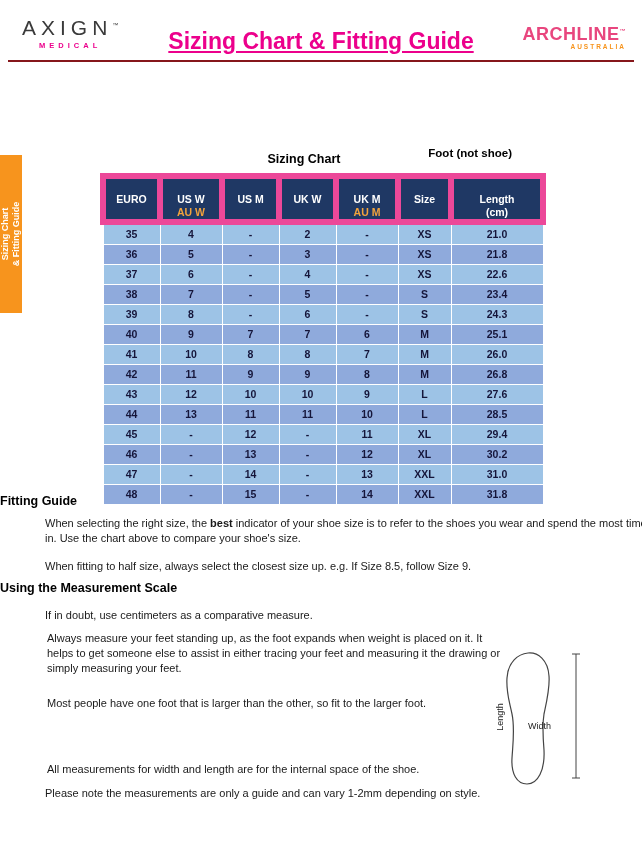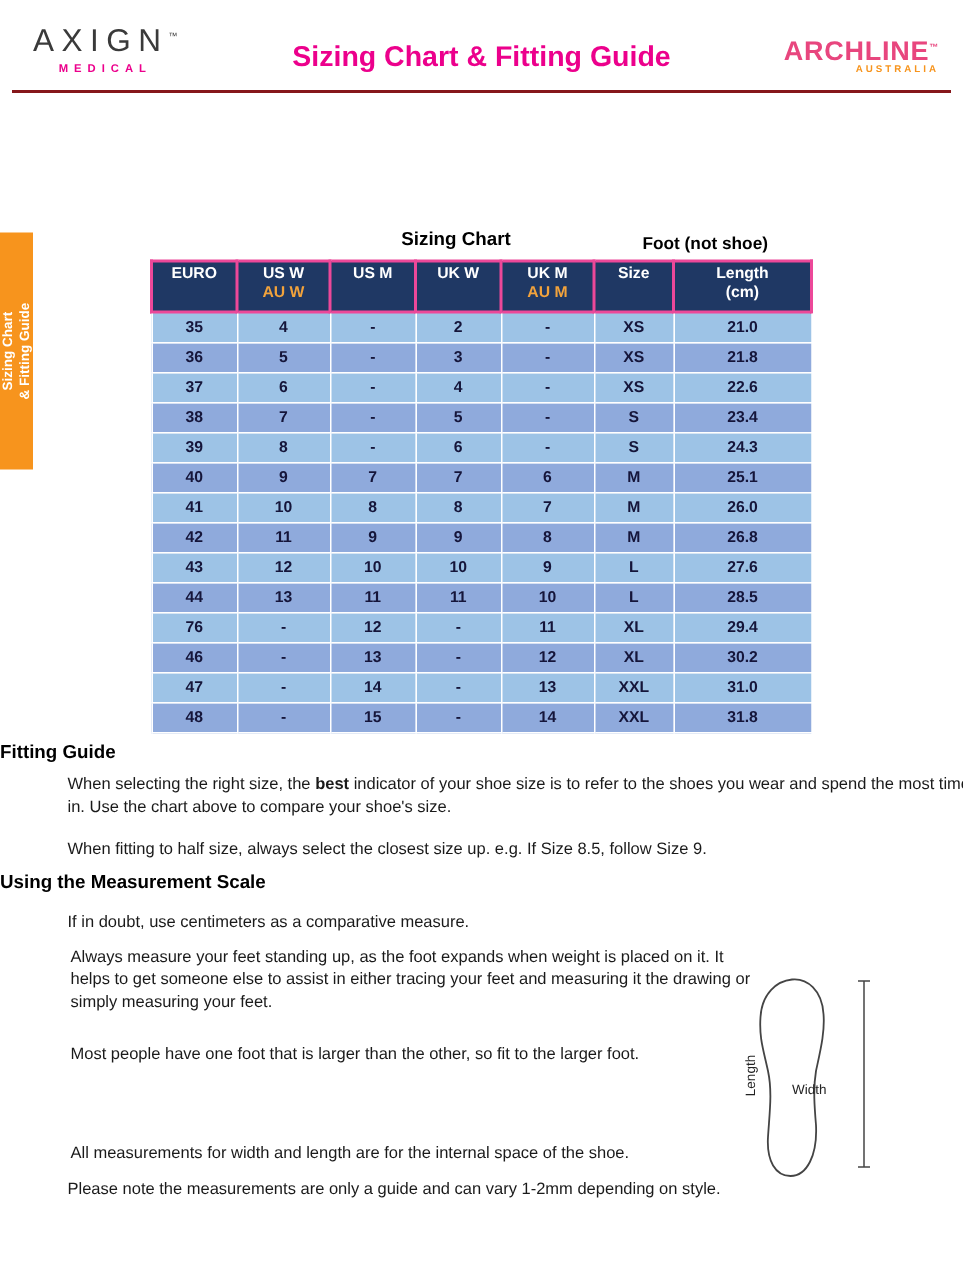--- a/index.html
+++ b/index.html
@@ -12,48 +12,48 @@
     overflow:hidden;
   }
 
   
   .logo-axign { position:absolute; left:22px; top:16px; text-align:center; }
   .axign-name { font-size:21px; letter-spacing:5px; color:#3a3a3a; font-weight:normal; }
   .axign-name .tm { font-size:6px; vertical-align:super; letter-spacing:0; color:#3a3a3a; }
   .axign-sub { margin-top:1px; font-size:7.5px; font-weight:bold; letter-spacing:4px;
                color:var(--accent-pink,#EC008C); }
   .page-title { position:absolute; left:0; right:0; top:28px; text-align:center;
-                font-size:19px; font-weight:bold; color:var(--accent-pink,#EC008C); }
+                font-size:23px; font-weight:bold; color:var(--accent-pink,#EC008C);text-decoration:underline; }
   .logo-archline { position:absolute; right:16px; top:24px; text-align:right; }
   .arch-name { font-size:18px; font-weight:bold; letter-spacing:0.5px; color:var(--brand-pink,#E8467E); }
   .arch-name .tm { font-size:6px; vertical-align:super; }
   .arch-sub { margin-top:-2px; font-size:6.5px; font-weight:bold; letter-spacing:2px;
               color:var(--accent-orange,#F7941D); }
   .rule { position:absolute; left:8px; right:8px; top:60px; height:2px;
           background:var(--rule-maroon,#86171B); }
 
   
   .side-tab { position:absolute; left:0; top:155px; width:22px; height:158px;
               background:var(--accent-orange,#F7941D); }
   .side-tab-inner { position:absolute; left:-68px; top:68px; width:158px; height:22px;
                     transform:rotate(-90deg); text-align:center; color:#fff;
                     font-weight:bold; font-size:9px; line-height:1.2; }
   .side-tab-inner span { display:block; }
 
   
   .chart-heading { position:absolute; top:152px; left:100px; width:408px; text-align:center;
                    font-size:12.5px; font-weight:bold; color:#000; }
-  .foot-note { position:absolute; top:157px; right:130px; font-size:11.5px; font-weight:bold; color:#000; }
+  .foot-note { position:absolute; top:147px; right:130px; font-size:11.5px; font-weight:bold; color:#000; }
 
   table.sizing { position:absolute; left:100px; top:173px; width:440px;
                  border-collapse:collapse; table-layout:fixed; }
   table.sizing th { background:var(--header-navy,#1F3864); color:#fff;
                     font-size:10.5px; font-weight:bold; vertical-align:top;
-                    padding-top:1px; height:34px; line-height:13px;
-                    border:2px solid #ec4899; text-align:center; }
+                    padding-top:14px; height:34px; line-height:13px;
+                    border:6px solid #ec4899; text-align:center; }
   table.sizing th .au-sub { color:var(--au-orange,#F2A33C);text-align:center; }
   table.sizing td { height:19px; text-align:center; font-size:10.5px; font-weight:bold;
                     color:var(--table-text,#15153A); border:1px solid #fff; line-height:19px; }
   tr.row-light td { background:var(--row-light,#9DC3E6); }
   tr.row-dark  td { background:var(--row-dark,#8FAADC); }
 
   
   .section-heading { position:absolute; left:0; right:0; text-align:left;
                      font-size:12.5px; font-weight:bold; color:#000; }
   .heading-fitting { top:494px; }
@@ -224,21 +224,21 @@
       <tr class="row-dark">
         <td>44</td>
         <td>13</td>
         <td>11</td>
         <td>11</td>
         <td>10</td>
         <td>L</td>
         <td>28.5</td>
       </tr>
       <tr class="row-light">
-        <td>76</td>
+        <td>45</td>
         <td>-</td>
         <td>12</td>
         <td>-</td>
         <td>11</td>
         <td>XL</td>
         <td>29.4</td>
       </tr>
       <tr class="row-dark">
         <td>46</td>
         <td>-</td>

